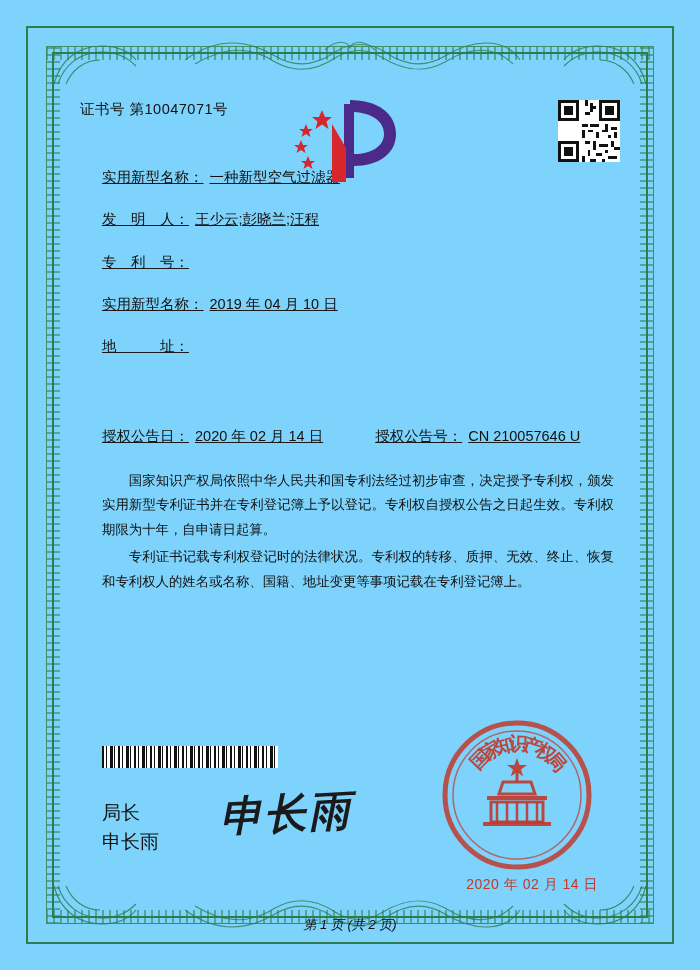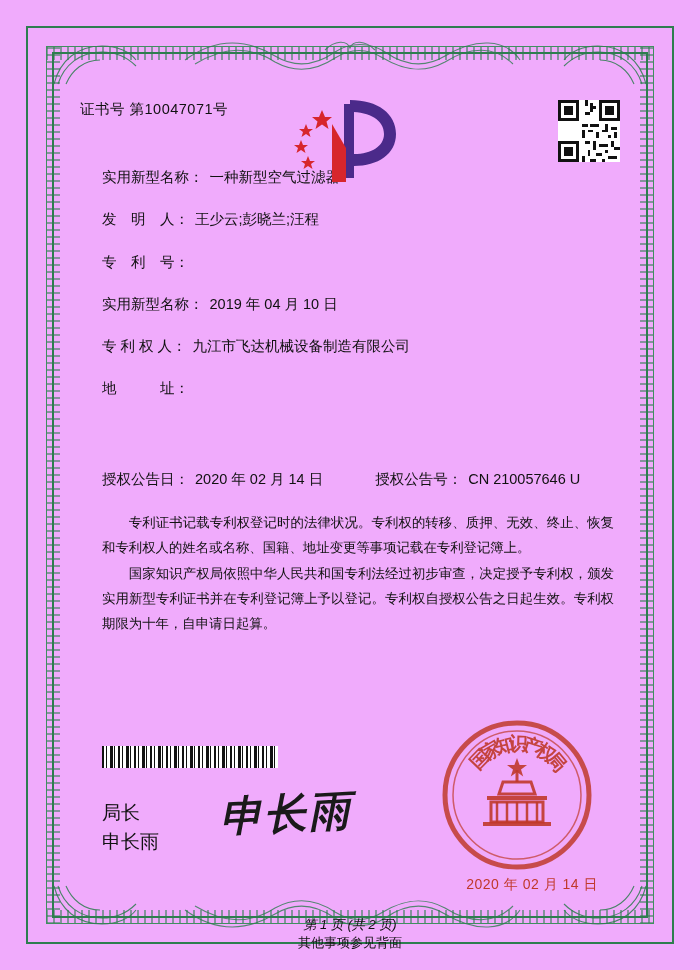--- a/index.html
+++ b/index.html
@@ -12,21 +12,21 @@
     background: #ffffff;
     font-family: "Liberation Sans", sans-serif;
     color: #1b1b1b;
     overflow: hidden;
   }
 
   .page {
     position: relative;
     width: 700px;
     height: 970px;
-    background: #f0abfc;
+    background: #7dd3fc;
   }
 
   
   .border-outer {
     position: absolute;
     left: 26px;
     top: 26px;
     width: 648px;
     height: 918px;
     border: 2px solid #2e7d4f;
@@ -131,20 +131,21 @@
     font-weight: bold;
     letter-spacing: 5px;
     margin-top: 62px;
     color: #111;
   }
 
   .fields {
     margin-top: 48px;
     font-size: 14.5px;
     line-height: 1.5;
+    text-decoration: underline;
   }
   .field-row {
     display: flex;
     align-items: baseline;
     margin-bottom: 20.5px;
     padding-left: 22px;
   }
   .field-label {
     white-space: pre;
     color: #111;
@@ -375,37 +376,33 @@
         <span class="field-value">王少云;彭晓兰;汪程</span>
       </div>
       <div class="field-row">
         <span class="field-label">专　利　号：</span>
       </div>
       <div class="field-row">
         <span class="field-label">实用新型名称：</span>
         <span class="field-value">2019 年 04 月 10 日</span>
       </div>
       <div class="field-row">
-        <span class="field-label">专 利 权 人：</span>
-        <span class="field-value">九江市飞达机械设备制造有限公司</span>
-      </div>
-      <div class="field-row">
         <span class="field-label">地　　　址：</span>
       </div>
       <div class="field-row pair">
         <span class="field-label">授权公告日：</span>
         <span class="field-value">2020 年 02 月 14 日</span>
         <span class="field-label pair-second">授权公告号：</span>
         <span class="field-value">CN 210057646 U</span>
       </div>
     </div>
 
     <div class="body-text">
+      <p>国家知识产权局依照中华人民共和国专利法经过初步审查，决定授予专利权，颁发实用新型专利证书并在专利登记簿上予以登记。专利权自授权公告之日起生效。专利权期限为十年，自申请日起算。</p>
       <p>专利证书记载专利权登记时的法律状况。专利权的转移、质押、无效、终止、恢复和专利权人的姓名或名称、国籍、地址变更等事项记载在专利登记簿上。</p>
-      <p>国家知识产权局依照中华人民共和国专利法经过初步审查，决定授予专利权，颁发实用新型专利证书并在专利登记簿上予以登记。专利权自授权公告之日起生效。专利权期限为十年，自申请日起算。</p>
     </div>
 
     <div class="barcode"></div>
 
     <div class="sig-label">
       <div>局长</div>
       <div>申长雨</div>
     </div>
 
     <div class="sig-script">申长雨</div>
@@ -431,14 +428,13 @@
         <path d="M-1.5 -38 L1.5 -38 L1.5 -26 L-1.5 -26 Z" fill="#c0392b" opacity="0.9"></path>
         <polygon points="0,-50 2.6,-43 10,-43 4,-38.6 6.2,-31.5 0,-36 -6.2,-31.5 -4,-38.6 -10,-43 -2.6,-43" fill="#c0392b" opacity="0.9"></polygon>
       </g>
     </svg>
 
     <div class="seal-date">2020 年 02 月 14 日</div>
 
     <div class="page-num">第 1 页 (共 2 页)</div>
   </div>
 
-  <div class="footnote">其他事项参见背面</div>
 </div>
 
 </body></html>

